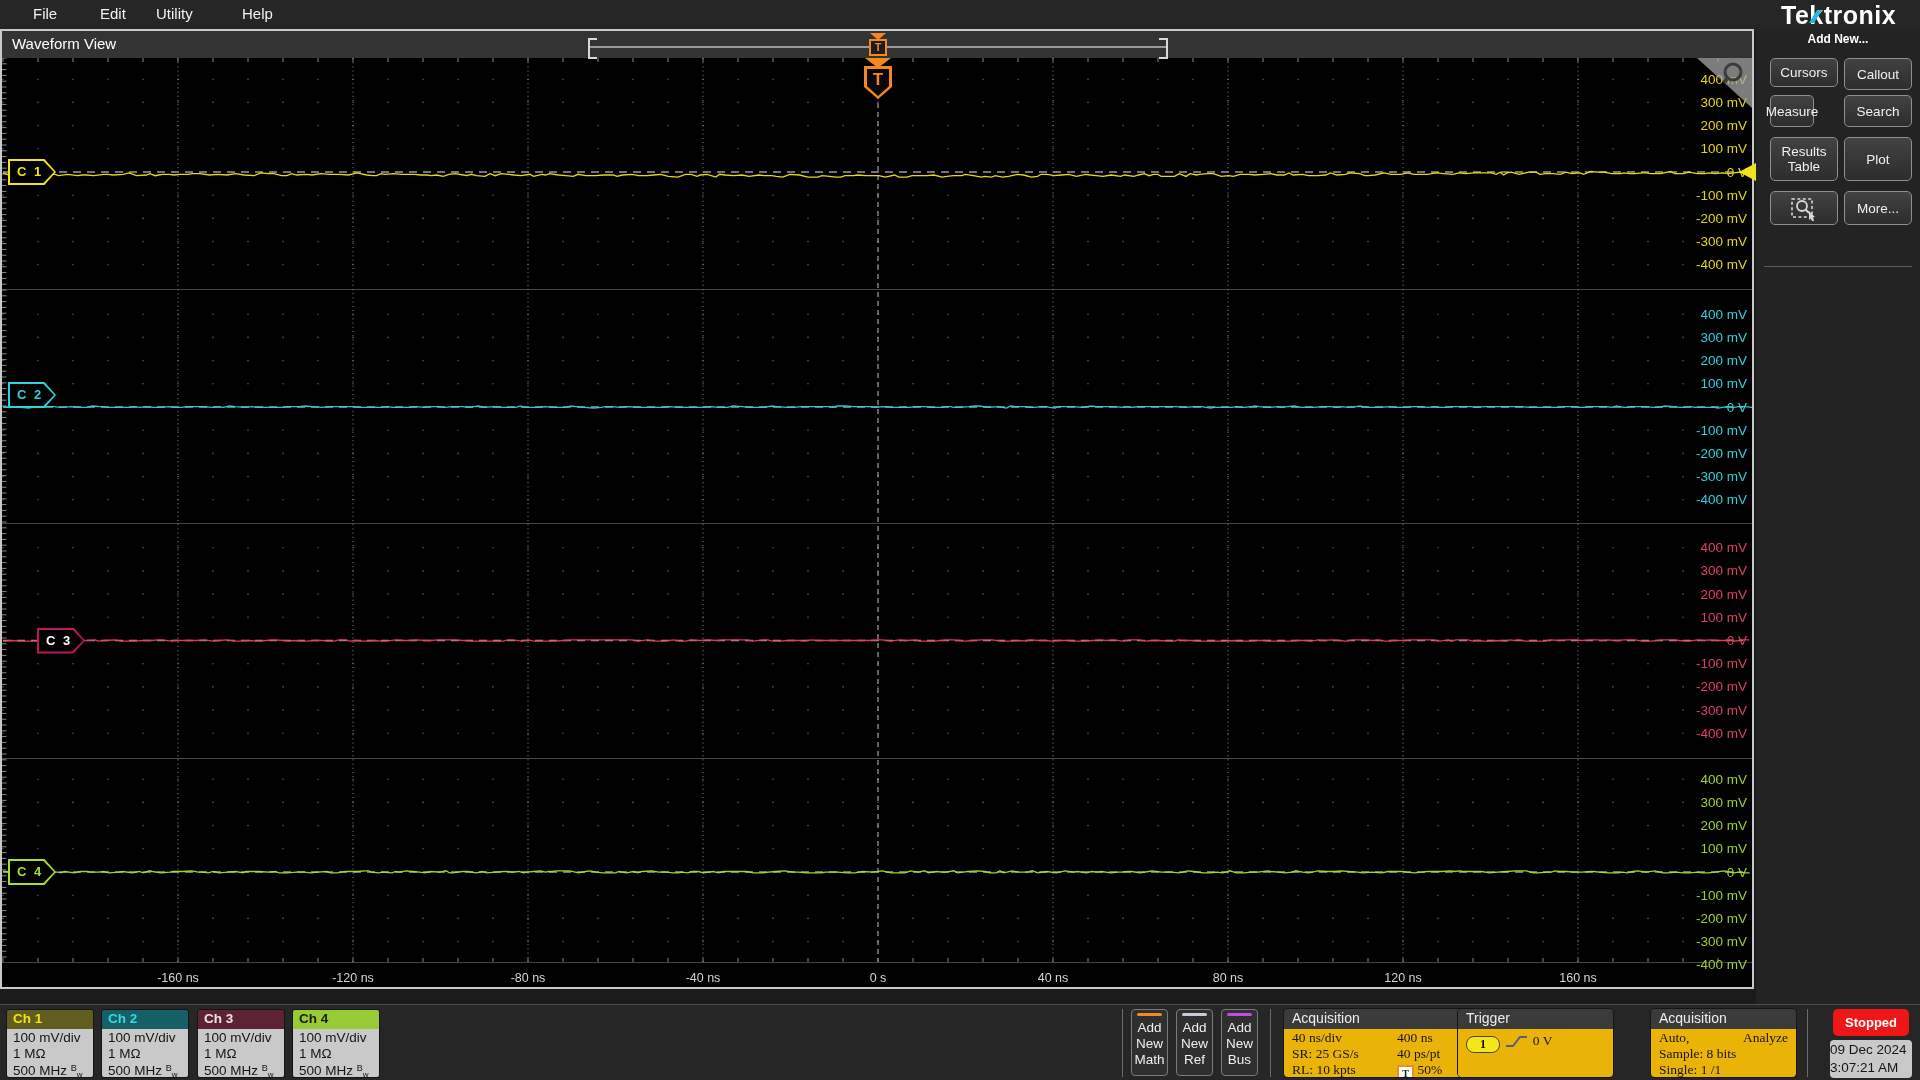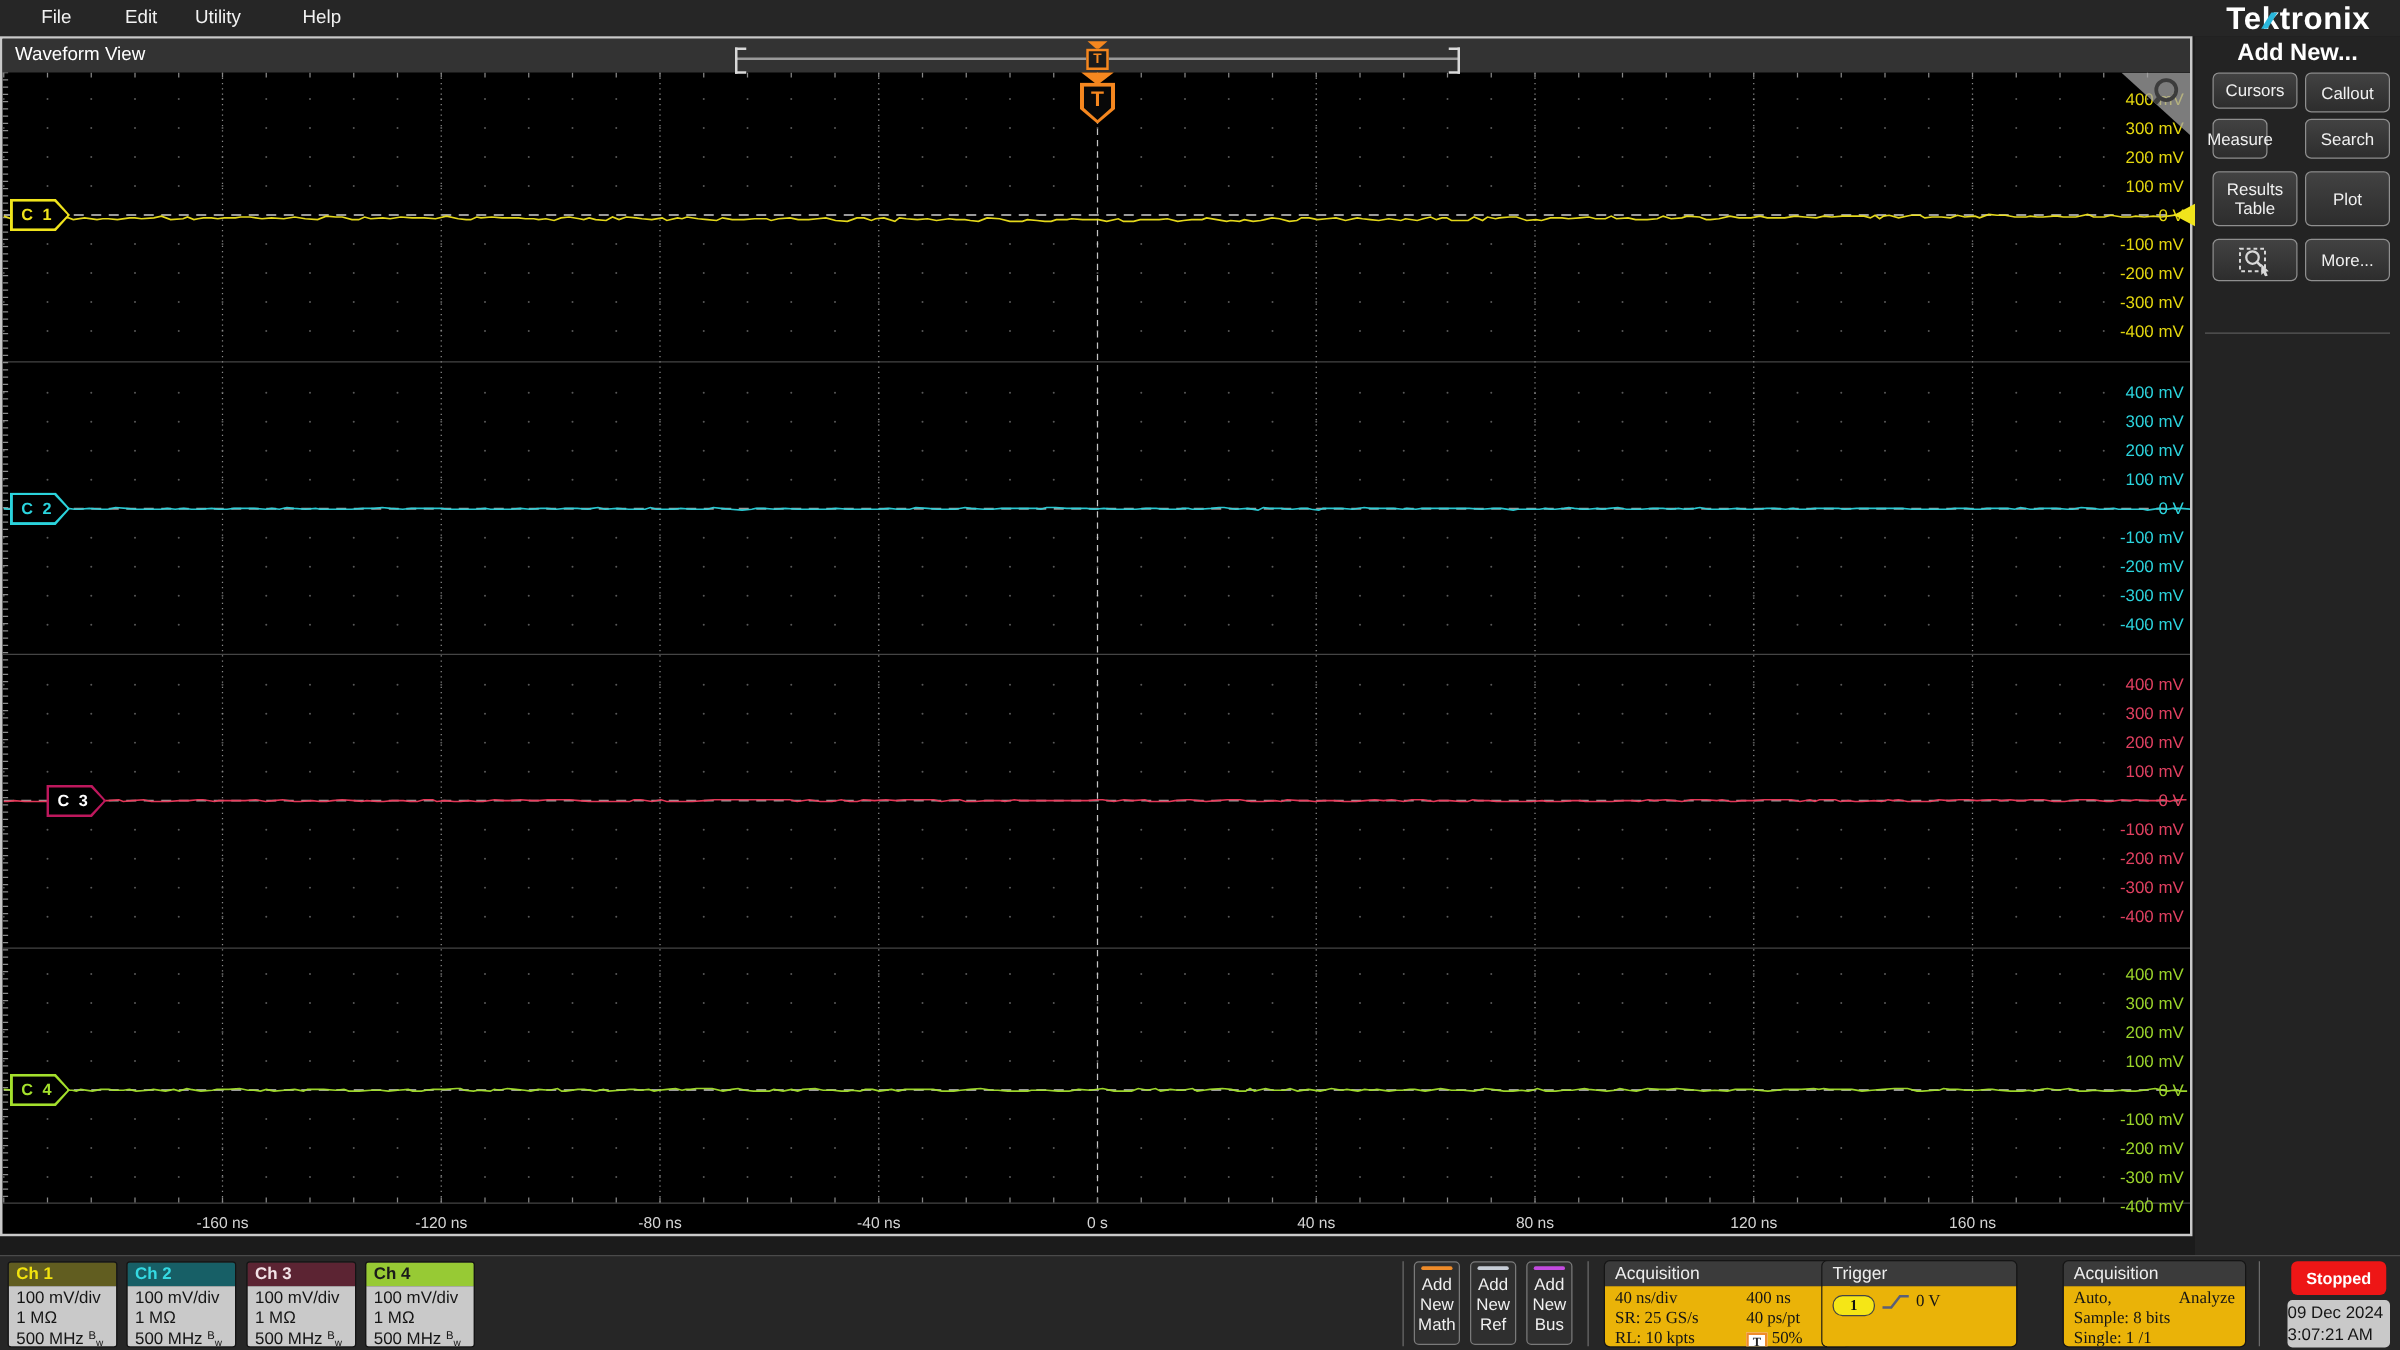--- a/index.html
+++ b/index.html
@@ -45,21 +45,21 @@
       clip-path:polygon(0 0,76% 0,100% 50%,76% 100%,0 100%);background:#000;
       font-size:13px;font-weight:bold;text-align:left;line-height:22px;padding-left:7px;box-sizing:border-box;letter-spacing:2px;}
   
   #trig-arrow{position:absolute;left:1739px;top:163px;width:0;height:0;
       border-top:9px solid transparent;border-bottom:9px solid transparent;border-right:17px solid #f0e41c;}
   
   #grip{position:absolute;left:1757px;top:502px;width:5px;}
   #grip b{display:block;width:4px;height:4px;border-radius:50%;background:#b0b0b0;margin:3px 0;}
   
   #sidebar{position:absolute;left:1756px;top:29px;width:164px;height:975px;background:#232323;}
-  #sb-title{position:absolute;left:0;top:3px;width:164px;text-align:center;color:#fff;font-size:19px;font-weight:bold;}
+  #sb-title{position:absolute;left:0;top:3px;width:164px;text-align:center;color:#fff;font-size:12px;font-weight:bold;}
   .sb-btn{position:absolute;box-sizing:border-box;background:linear-gradient(#424242,#2d2d2d);
       border:1px solid #8f8f8f;border-radius:5px;color:#f0f0f0;font-size:13.5px;
       display:flex;align-items:center;justify-content:center;text-align:center;line-height:15px;cursor:default;}
   #sb-divider{position:absolute;left:8px;top:237px;width:148px;height:1px;background:#5a5a5a;}
   
   #bottombar{position:absolute;left:0;top:1004px;width:1920px;height:76px;background:#262626;border-top:1px solid #4a4a4a;box-sizing:border-box;}
   .chb{position:absolute;top:4px;width:86px;height:67px;border-radius:3px;overflow:hidden;border:1px solid #141414;}
   .chb .hd{height:19px;font-size:13.5px;font-weight:bold;padding:1px 0 0 6px;box-sizing:border-box;}
   .chb .bd{height:48px;background:#c9c9c9;color:#151515;font-size:13.5px;line-height:15.5px;padding:1px 0 0 6px;}
   .bw{font-size:9px;}
@@ -2157,21 +2157,21 @@
         <div class="accent" style="background:#c44be0"></div>
         <div>Add</div>
         <div>New</div>
         <div>Bus</div>
       </div>
     </div>
 
 <div class="ch-badge" style="left: 8px; top: 159px; background: rgb(240, 228, 28);">
       <div class="in" style="color: rgb(240, 228, 28);">C 1</div>
     </div>
-    <div class="ch-badge" style="left: 8px; top: 394px; background: rgb(43, 211, 220);">
+    <div class="ch-badge" style="left: 8px; top: 382px; background: rgb(43, 211, 220);">
       <div class="in" style="color: rgb(43, 211, 220);">C 2</div>
     </div>
     <div class="ch-badge" style="left: 8px; top: 627.5px; background: #be185d; margin-left: 29px;">
       <div class="in" style="color: rgb(255, 255, 255);">C 3</div>
     </div>
     <div class="ch-badge" style="left: 8px; top: 859px; background: rgb(164, 224, 44);">
       <div class="in" style="color: rgb(164, 224, 44);">C 4</div>
     </div>
   </div>
 

